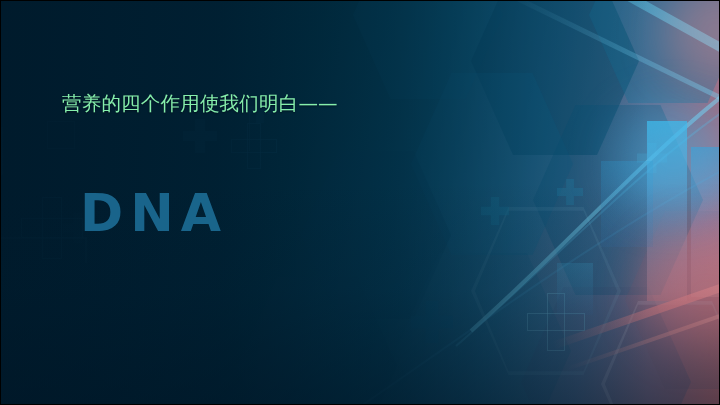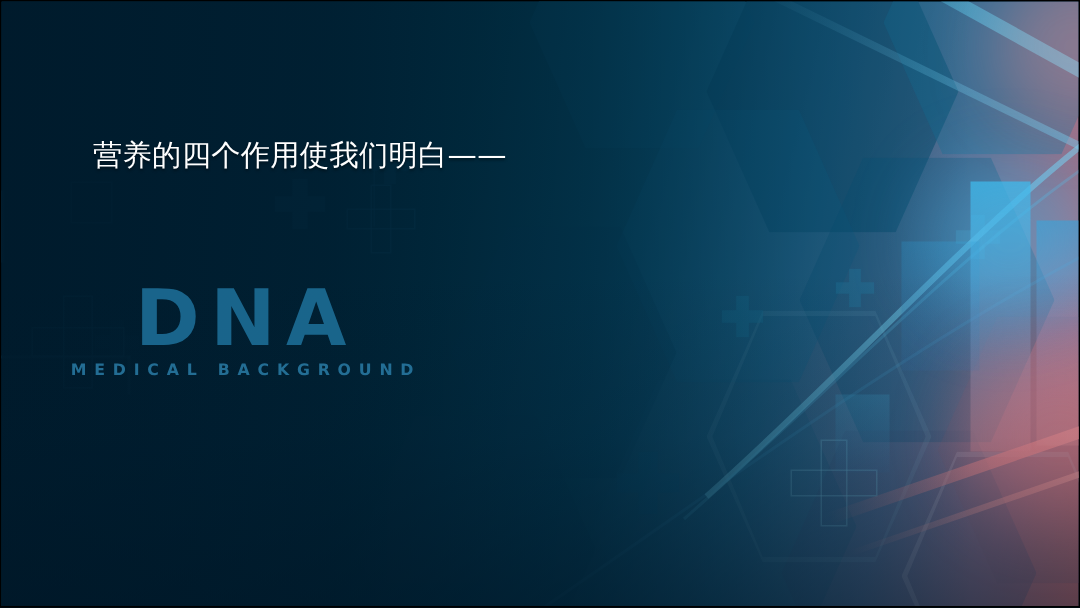--- a/index.html
+++ b/index.html
@@ -101,21 +101,21 @@
   
   .glow {
     position: absolute;
     border-radius: 50%;
     filter: blur(22px);
   }
 
   
   #dna-watermark {
     position: absolute;
-    left: 38px;
+    left: 28px;
     top: 188px;
     width: 250px;
     text-align: center;
     pointer-events: none;
     user-select: none;
   }
   #dna-watermark .dna-word {
     font-family: "DejaVu Sans", "Liberation Sans", sans-serif;
     font-weight: bold;
     font-size: 52px;
@@ -133,21 +133,21 @@
     color: #2a7ca6;
     opacity: 0.85;
   }
 
   
   #body-text {
     position: absolute;
     left: 22px;
     top: 84px;
     width: 676px;
-    color: #ffffff;
+    color: #86efac;
     font-family: "DejaVu Sans", "Liberation Sans", sans-serif;
     font-size: 19.5px;
     line-height: 37.5px;
     letter-spacing: 0.2px;
     text-shadow: 0 1px 2px rgba(0,0,0,0.45);
   }
   #body-text p {
     margin: 0;
     text-indent: 2em;
     text-align: justify;
@@ -229,20 +229,19 @@
     <div class="glow" style="left:640px;top:230px;width:130px;height:120px;background:rgba(240,130,140,0.45);"></div>
     <div class="glow" style="left:612px;top:104px;width:120px;height:110px;background:rgba(70,190,240,0.35);"></div>
     <div class="glow" style="left:660px;top:-20px;width:110px;height:100px;background:rgba(255,150,150,0.28);"></div>
   </div>
 
   <div class="bg-layer" id="bg-vignette"></div>
   <div class="bg-layer" id="bg-bottom-dark"></div>
 
   <div id="dna-watermark">
     <div class="dna-word">DNA</div>
-    <div class="dna-sub">MEDICAL BACKGROUND</div>
   </div>
 
   <div id="body-text">
     <p>营养的四个作用使我们明白——</p>
   </div>
 
 </div>
 
 </body></html>

